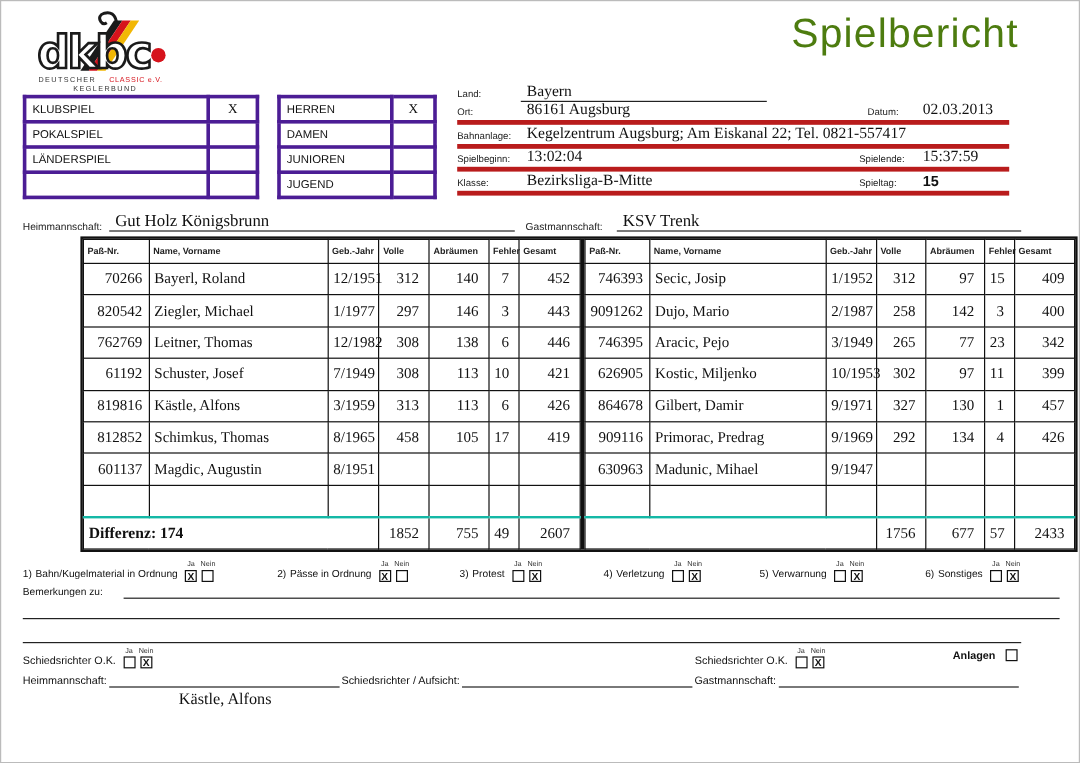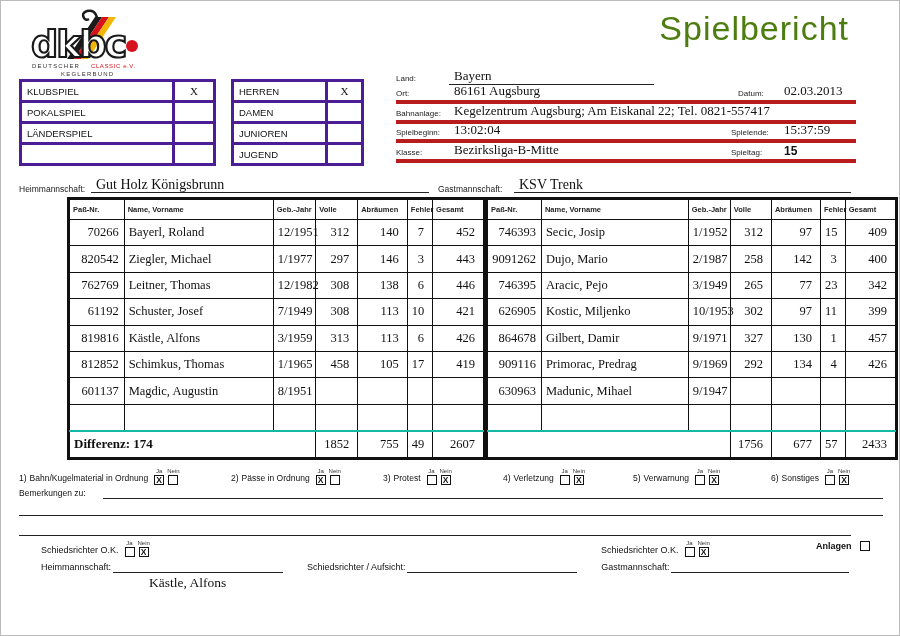--- a/index.html
+++ b/index.html
@@ -14,21 +14,21 @@
   .opt-table { position:absolute; border-collapse:collapse; table-layout:fixed; }
   .opt-table td { border:3px solid #4c1d95; height:21px; font-size:9.5px; padding:0 5px; vertical-align:middle; }
   .opt-table { border:2px solid #111; }
   .opt-a { left:18px; top:78px; width:197px; }
   .opt-b { left:230px; top:78px; width:133px; }
   .opt-a td.opt-x { width:41px; }
   .opt-b td.opt-x { width:36px; }
   td.opt-x { text-align:center; font-size:11px; font-family:"Liberation Serif", serif; }
 
   
-  .info { position:absolute; left:395px; top:64px; width:460px; }
+  .info { position:absolute; left:380px; top:64px; width:460px; }
   .info-row { position:relative; height:19.5px; border-bottom:4px solid #b91c1c; }
   .info-row.noline { border-bottom:none; }
   .ilabel { position:absolute; bottom:2px; font-size:8px; color:#222; }
   .ival { position:absolute; bottom:1px; font-family:"Liberation Serif", serif; font-size:13px; white-space:nowrap; }
   .ival.bold { font-family:"Liberation Sans", sans-serif; font-weight:bold; font-size:12px; }
   .land-line { position:absolute; left:53px; bottom:0; width:205px; border-bottom:1px solid #222; height:1px; }
 
   
   .team-label { position:absolute; font-size:8.5px; color:#222; }
   .team-val { position:absolute; font-family:"Liberation Serif", serif; font-size:14px; white-space:nowrap; }
@@ -52,21 +52,21 @@
   .chk-num { font-size:8.5px; margin-right:3px; padding-bottom:2px; }
   .chk-label { font-size:8.5px; font-weight:500; margin-right:6px; padding-bottom:2px; white-space:nowrap; }
   .jn { display:flex; gap:3px; }
   .jn-col { display:flex; flex-direction:column; align-items:center; }
   .jn-cap { font-size:6px; color:#333; line-height:6px; margin-bottom:1px; }
   .box { width:10px; height:10px; border:1px solid #111; font-size:8.5px; font-weight:bold; line-height:9px; text-align:center; font-family:"Liberation Sans", sans-serif; }
 
   
   .line { position:absolute; border-bottom:1px solid #222; height:1px; }
   .rem-label { position:absolute; left:18px; top:487px; font-size:8.5px; }
-  .foot-label { font-size:9px; white-space:nowrap;margin-left:22px; }
+  .foot-label { font-size:9px; white-space:nowrap; }
   .ref-group { position:absolute; display:flex; align-items:flex-end; gap:6px; height:20px; }
   .sig-row { position:absolute; left:18px; top:560px; width:832px; display:flex; align-items:flex-end; }
   .sig-row .foot-label { padding-bottom:1px; }
   .sig-line { flex:1; border-bottom:1px solid #222; height:12px; margin:0 2px; }
   .sig-name { position:absolute; left:148px; top:574px; font-family:"Liberation Serif", serif; font-size:13.5px; }
   .anlagen { position:absolute; left:793px; top:540px; display:flex; align-items:flex-start; gap:8px; }
   .anlagen .foot-label { font-weight:bold; }
 </style>
 </head>
 <body>
@@ -231,21 +231,21 @@
               <td>Kästle, Alfons</td>
               <td>3/1959</td>
               <td class="r">313</td>
               <td class="r">113</td>
               <td class="r">6</td>
               <td class="r">426</td>
             </tr>
             <tr>
               <td class="c-pass">812852</td>
               <td>Schimkus, Thomas</td>
-              <td>1/1965</td>
+              <td>8/1965</td>
               <td class="r">458</td>
               <td class="r">105</td>
               <td class="r">17</td>
               <td class="r">419</td>
             </tr>
             <tr>
               <td class="c-pass">601137</td>
               <td>Magdic, Augustin</td>
               <td>8/1951</td>
               <td class="r"></td>

